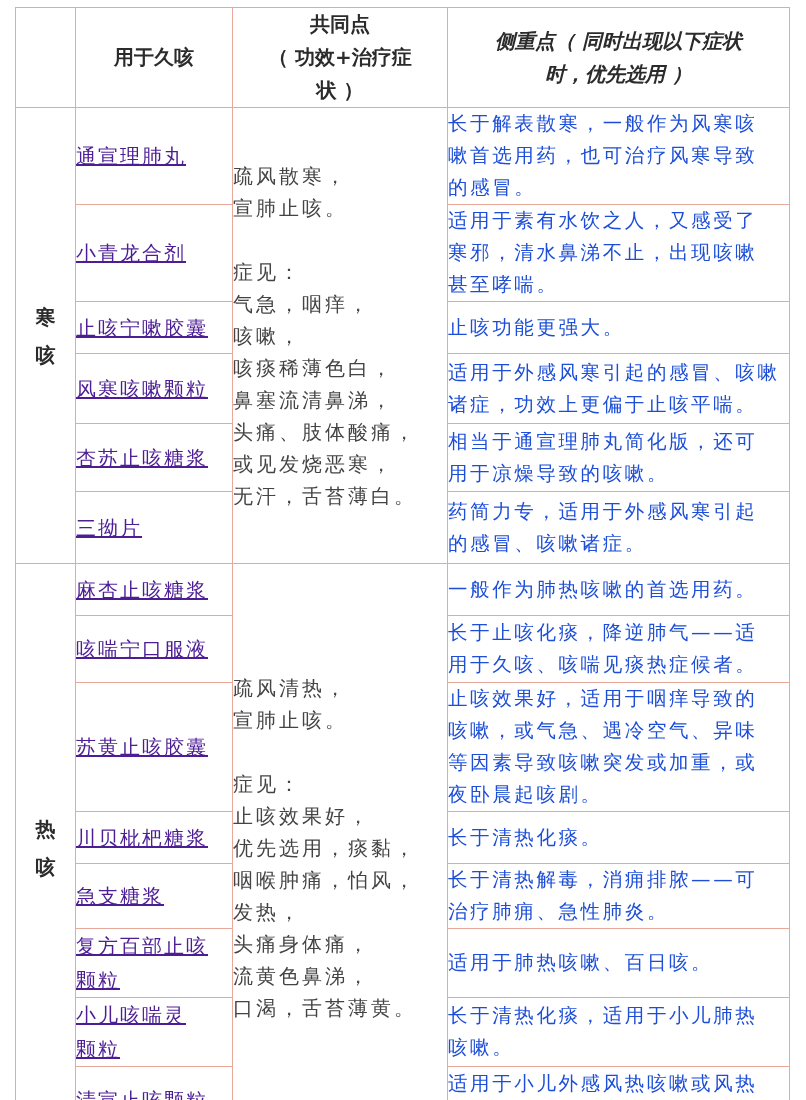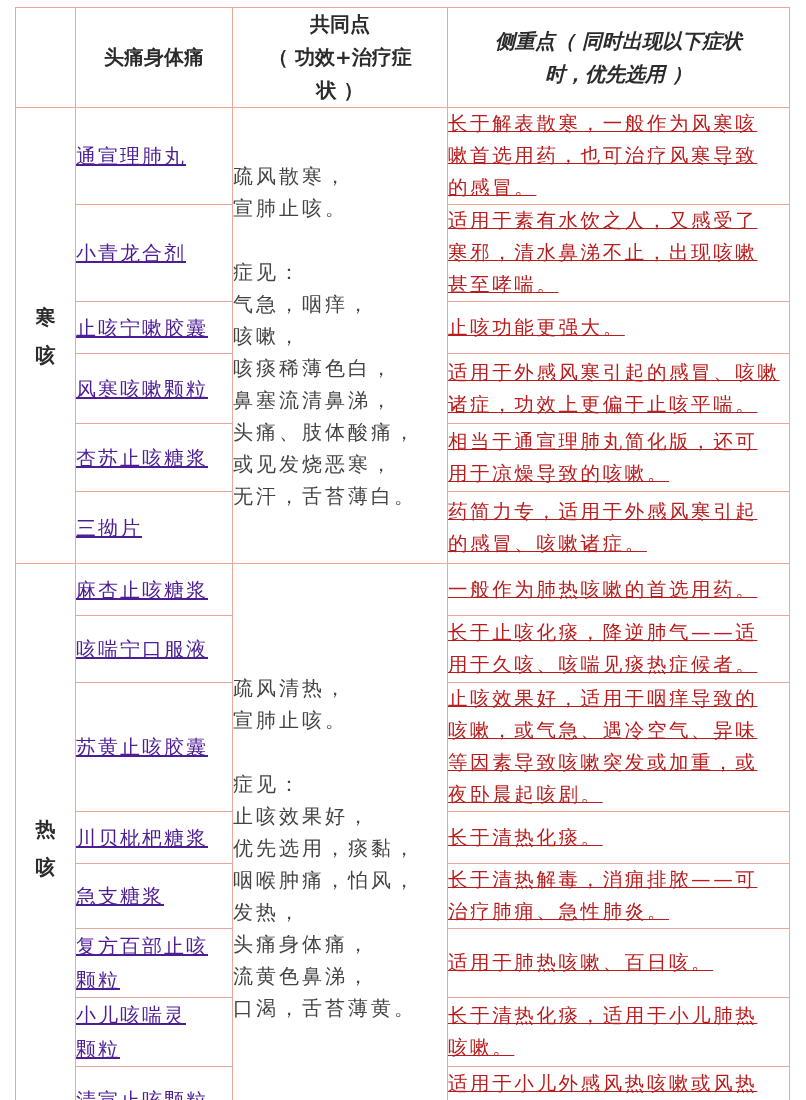--- a/index.html
+++ b/index.html
@@ -11,38 +11,38 @@
   }
   table.drug-table td, table.drug-table th {
     border: 1.5px solid #e8a89a; padding: 0; vertical-align: middle;
   }
   th { font-weight: bold; font-size: 20px; color: #2b2b2b; line-height: 33px; text-align: center; }
   th.h-common { padding: 0 6px; }
   th.h-focus { padding: 0 10px; font-style: italic; }
   td.cat { text-align: center; font-weight: bold; font-size: 20px; color: #2b2b2b; line-height: 38px; }
   td.name { font-size: 20px; letter-spacing: 2px; padding-left: 12px; line-height: 34px; color: #4c1d95; text-decoration: underline; }
   td.common { font-size: 20px; letter-spacing: 3px; padding-left: 11px; line-height: 32px; color: #444; vertical-align: middle; margin-left: 36px; }
-  td.focus { font-size: 19.5px; letter-spacing: 2.6px; padding: 0 4px 0 12px; line-height: 32px; color: #b91c1c; text-decoration: underline; }
+  td.focus { font-size: 19.5px; letter-spacing: 2.6px; padding: 0 4px 0 12px; line-height: 32px; color: #1d4ed8; }
   .gap { height: 32px; }
   .line { display: block; white-space: nowrap; }
 </style>
 </head>
 <body>
 
 <table class="drug-table">
   <colgroup>
     <col style="width:60px">
       <col style="width:157px">
       <col style="width:215px">
       <col style="width:342px">
   </colgroup>
   <tbody>
       <tr style="height:100px">
     <th></th>
-    <th>头痛身体痛</th>
+    <th>用于久咳</th>
     <th class="h-common">
       <span class="line">共同点</span>
       <span class="line">（ 功效+治疗症</span>
       <span class="line">状 ）</span>
     </th>
     <th class="h-focus">
       <span class="line">侧重点（ 同时出现以下症状</span>
       <span class="line">时，优先选用 ）</span>
     </th>
   </tr>

